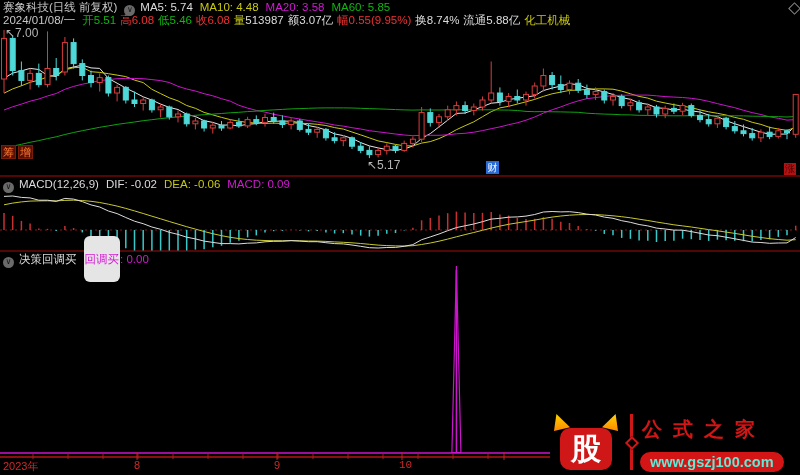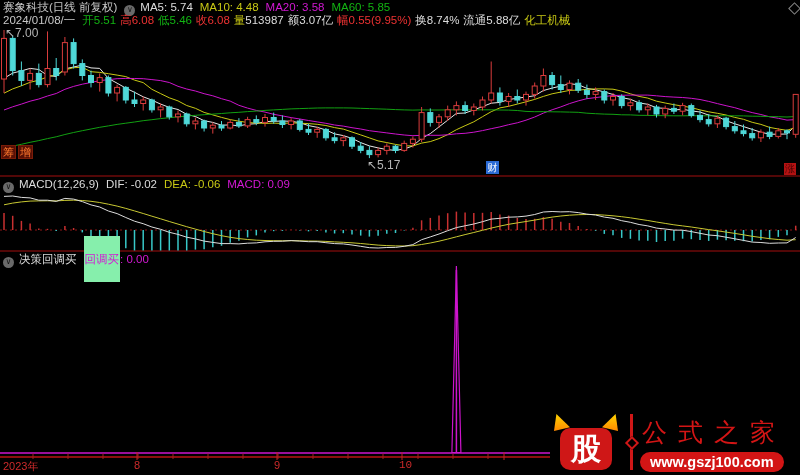--- a/index.html
+++ b/index.html
@@ -15,38 +15,38 @@
        background:#6a6a6a;color:#161616;font-size:8px;line-height:10px;text-align:center;
        vertical-align:-1px;margin-right:5px;}
   #chart-svg{position:absolute;left:0;top:0;}
   .price-tag{font-size:12px;color:#b4b4b4;}
   .chip-badge span{display:inline-block;background:#571005;color:#ff7a2e;font-size:11px;
        padding:0 1px;margin-right:2px;border:1px solid #7a1c08;line-height:12px;}
   .news-badge{width:13px;height:13px;background:#2a6ad4;color:#fff;font-size:10px;
        line-height:13px;text-align:center;}
   .limit-badge{width:12px;height:12px;background:#b31212;color:#4a0404;font-size:10px;
        line-height:12px;text-align:center;}
-  .sig-badge{background:#86efac;padding:17px 1px;}
+  .sig-badge{background:#e5e5e5;padding:17px 1px;border-radius:6px;}
   .axis-label{font-size:11px;color:#cc2a2a;}
   .diamond-btn{width:7px;height:7px;border:1px solid #888;transform:rotate(45deg);}
   
   #logo{left:550px;top:408px;width:250px;height:67px;background:#000;}
   .gu-badge{position:absolute;left:10px;top:20px;width:52px;height:42px;background:#cf1717;
        border-radius:10px;color:#fff;font-size:30px;font-weight:bold;text-align:center;
        line-height:42px;}
   .horn{position:absolute;top:6px;width:16px;height:17px;
        background:linear-gradient(180deg,#ffd400,#ff8800);}
   .horn-l{left:4px;clip-path:polygon(15% 0,0 100%,100% 78%);}
   .horn-r{left:52px;clip-path:polygon(85% 0,100% 100%,0 78%);}
   .logo-divider{position:absolute;left:80px;top:6px;width:3px;height:56px;background:#cf1717;}
   .logo-diamond{position:absolute;left:77px;top:30px;width:6px;height:6px;background:#000;
        border:2px solid #cf1717;transform:rotate(45deg);}
-  .logo-name{position:absolute;left:92px;top:8px;font-size:25px;font-weight:normal;color:#d31515;
+  .logo-name{position:absolute;left:92px;top:8px;font-size:20px;font-weight:bold;color:#d31515;
        letter-spacing:11px;}
-  .logo-pill{position:absolute;left:90px;top:44px;background:#d31515;color:#ffffff;
+  .logo-pill{position:absolute;left:90px;top:44px;background:#d31515;color:#5eead4;
        font-weight:bold;font-size:14.5px;border-radius:11px;padding:2px 10px;line-height:16px;}
 </style>
 </head>
 <body>
 
 <svg id="chart-svg" width="800" height="475">
   <g id="g-main">
       <line x1="0" y1="176" x2="800" y2="176" stroke="#6e0a0a" stroke-width="1.5"></line>
       <polyline points="4.0,78.3 12.7,73.1 21.4,70.9 30.1,68.4 38.8,69.5 47.5,75.5 56.2,76.5 64.9,68.9 73.6,67.0 82.3,65.1 91.0,67.9 99.7,68.4 108.4,78.4 117.1,83.2 125.8,88.1 134.5,92.3 143.2,96.8 151.9,100.1 160.6,104.1 169.3,107.4 178.0,109.5 186.7,114.3 195.4,116.5 204.1,120.7 212.8,122.4 221.5,125.2 230.2,124.9 238.9,125.9 247.6,124.2 256.3,123.7 265.0,121.6 273.7,121.3 282.4,121.0 291.1,121.3 299.8,122.7 308.5,125.6 317.2,127.3 325.9,130.0 334.6,133.9 343.3,135.6 352.0,138.4 360.7,142.6 369.4,145.9 378.1,147.9 386.8,149.6 395.5,150.4 404.2,149.0 412.9,145.9 421.6,138.4 430.3,133.6 439.0,126.9 447.7,120.2 456.4,113.4 465.1,113.0 473.8,109.9 482.5,106.6 491.2,103.2 499.9,102.4 508.6,99.6 517.3,98.2 526.0,97.1 534.7,95.7 543.4,90.5 552.1,88.1 560.8,86.0 569.5,83.8 578.2,84.6 586.9,88.4 595.6,89.8 604.3,91.9 613.0,94.5 621.7,97.6 630.4,99.3 639.1,102.9 647.8,104.3 656.5,107.8 665.2,108.4 673.9,110.1 682.6,109.2 691.3,110.9 700.0,112.0 708.7,115.1 717.4,116.5 726.1,120.7 734.8,123.8 743.5,126.6 752.2,129.4 760.9,132.2 769.6,134.2 778.3,134.2 787.0,134.0 795.7,125.3" fill="none" stroke="#e6e6e6" stroke-width="1"></polyline>
       <polyline points="4.0,93.2 12.7,88.9 21.4,85.8 30.1,82.3 38.8,80.2 47.5,76.9 56.2,74.8 64.9,69.9 73.6,67.7 82.3,67.3 91.0,71.7 99.7,72.4 108.4,73.7 117.1,75.1 125.8,76.6 134.5,80.1 143.2,82.6 151.9,89.3 160.6,93.6 169.3,97.8 178.0,100.9 186.7,105.5 195.4,108.3 204.1,112.4 212.8,114.9 221.5,117.4 230.2,119.6 238.9,121.2 247.6,122.5 256.3,123.0 265.0,123.4 273.7,123.1 282.4,123.5 291.1,122.8 299.8,123.2 308.5,123.6 317.2,124.3 325.9,125.5 334.6,127.6 343.3,129.1 352.0,132.0 360.7,134.9 369.4,137.9 378.1,140.9 386.8,142.6 395.5,144.4 404.2,145.8 412.9,145.9 421.6,143.1 430.3,141.6 439.0,138.6 447.7,134.6 456.4,129.7 465.1,125.7 473.8,121.8 482.5,116.7 491.2,111.7 499.9,107.9 508.6,106.3 517.3,104.1 526.0,101.8 534.7,99.4 543.4,96.4 552.1,93.8 560.8,92.1 569.5,90.4 578.2,90.1 586.9,89.4 595.6,88.9 604.3,88.9 613.0,89.2 621.7,91.1 630.4,93.8 639.1,96.4 647.8,98.1 656.5,101.2 665.2,103.0 673.9,104.7 682.6,106.1 691.3,107.6 700.0,109.9 708.7,111.8 717.4,113.3 726.1,115.0 734.8,117.4 743.5,119.3 752.2,122.3 760.9,124.4 769.6,127.4 778.3,129.0 787.0,130.3 795.7,127.4" fill="none" stroke="#c8c814" stroke-width="1"></polyline>

